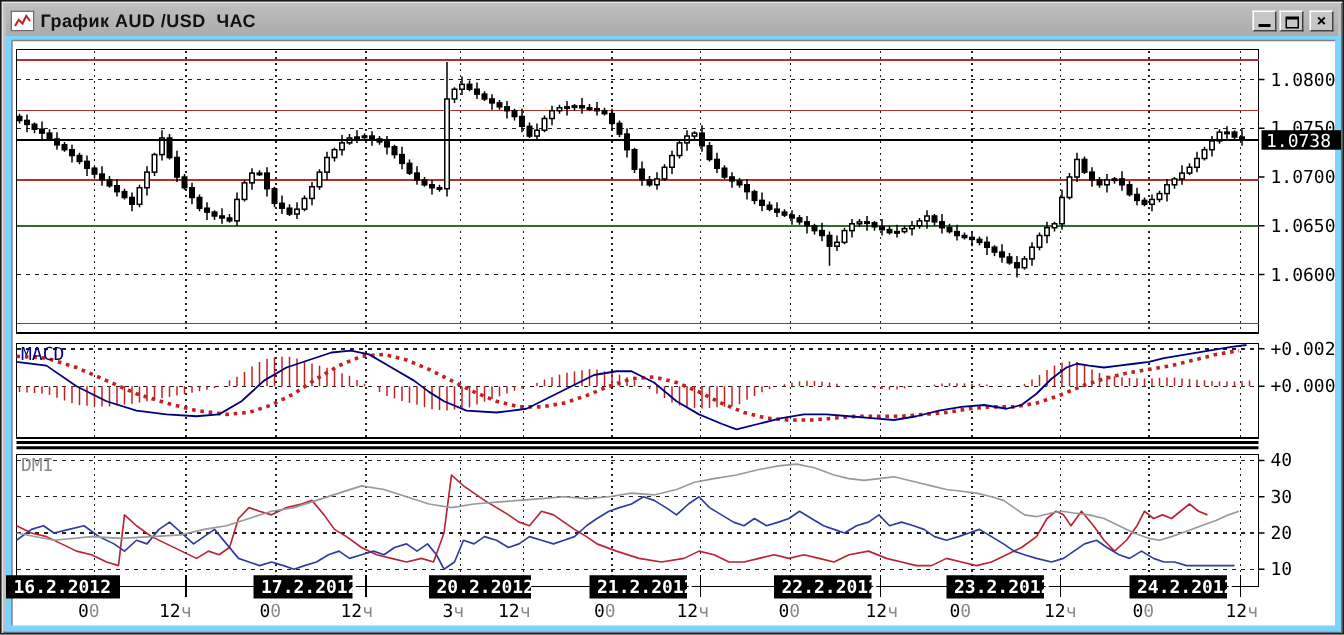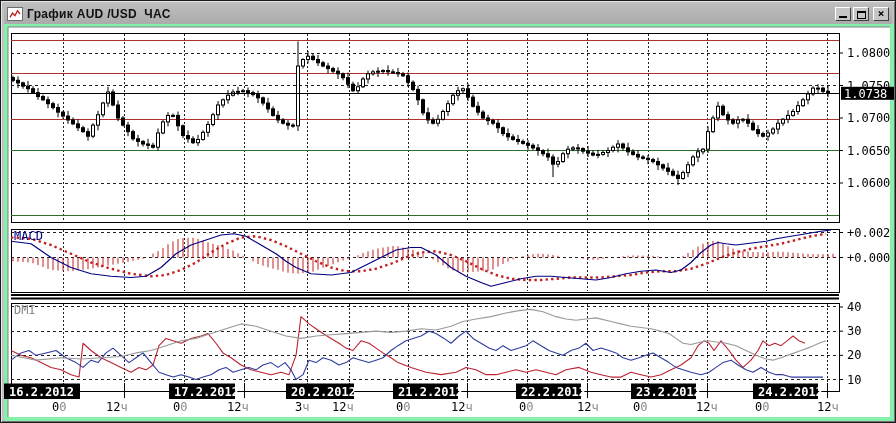--- a/index.html
+++ b/index.html
@@ -22,21 +22,21 @@
     width:16px;height:14px;background:#c6c6c6;border:1px solid;
     border-color:#ffffff #404040 #404040 #ffffff;padding:0;margin:0;
     display:inline-flex;align-items:flex-end;justify-content:center;cursor:pointer;
     font-family:"DejaVu Sans Mono",monospace;
   }
   .win-btn.close{margin-left:2px;}
   .g-min{display:block;width:8px;height:2px;background:#000;margin:0 auto 2px auto;}
   .g-max{display:block;width:9px;height:8px;border:1px solid #000;border-top:2px solid #000;margin:0 auto 1px auto;box-sizing:border-box;}
   .g-close{display:block;font-size:11px;font-weight:bold;line-height:12px;color:#000;}
   .client{
-    position:absolute;left:3px;top:23px;width:890px;height:397px;background:#86efac;
+    position:absolute;left:3px;top:23px;width:890px;height:397px;background:#7dd3fc;
   }
   svg text{font-family:"DejaVu Sans Mono",monospace;}
 </style>
 </head>
 <body>
 
 <div class="window">
   <div class="titlebar">
     <span class="title-icon">
       <svg width="12" height="10" viewBox="0 0 14 12">

